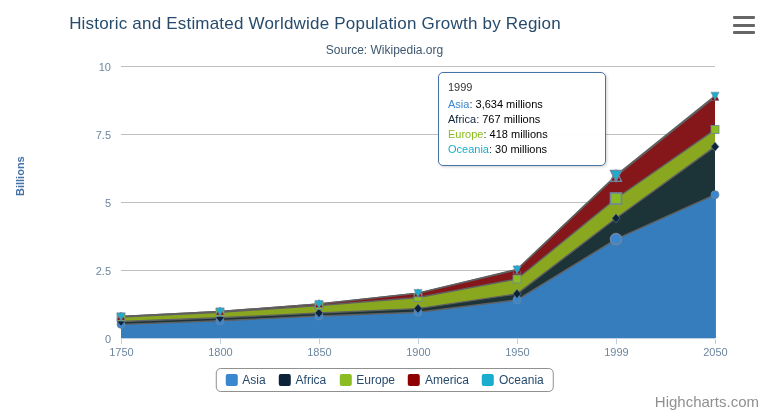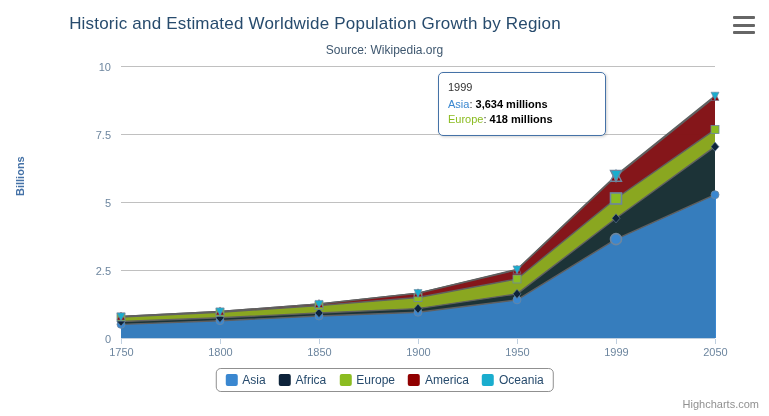--- a/index.html
+++ b/index.html
@@ -49,36 +49,36 @@
     position:absolute;left:438px;top:72px;width:148px;
     background:rgba(255,255,255,.94);
     border:1px solid #4572A7;border-radius:5px;
     padding:7px 9px 8px 9px;
     box-shadow:1px 1px 3px rgba(0,0,0,.18);
     font-size:11px;color:#333;line-height:15px;
   }
   .tooltip .tt-head{color:#333;font-size:11px;margin-bottom:2px;}
   .tooltip .tt-row{white-space:nowrap;font-size:11px;}
   .tooltip .tt-name{font-weight:normal;}
-  .tooltip .tt-val{font-weight:bold;color:#000;}
+  .tooltip .tt-val{font-weight:normal;color:#000;}
 
   
   .legend{
     position:absolute;left:50%;transform:translateX(-50%);top:368px;
     border:1px solid #909090;border-radius:5px;background:#ffffff;
     padding:4px 9px;display:flex;align-items:center;gap:13px;
   }
   .legend-item{display:flex;align-items:center;gap:5px;cursor:pointer;}
   .legend-swatch{width:12px;height:12px;border-radius:2px;display:block;}
   .legend-label{font-size:12px;color:#274b6d;}
 
   
   .credits{
     position:absolute;right:10px;bottom:6px;
-    font-size:11px;color:#909090;cursor:pointer;
+    font-size:15px;color:#909090;cursor:pointer;
   }
 </style>
 </head>
 <body>
 
 <div id="chart-root">
 
   <div class="chart-title">Historic and Estimated Worldwide Population Growth by Region</div>
   <div class="chart-subtitle">Source: Wikipedia.org</div>
 
@@ -161,21 +161,23 @@
       <text x="616.5" y="356" class="xlabel">1999</text>
       <line x1="715.5" x2="715.5" y1="338.5" y2="343.5" class="tick"></line>
       <text x="715.5" y="356" class="xlabel">2050</text>
       <line x1="121" x2="715" y1="338.5" y2="338.5" class="axisline"></line>
     </svg>
 
   <div class="tooltip">
     <div class="tt-head">1999</div>
     <div id="tooltip-rows">
         <div class="tt-row"><span class="tt-name" style="color: rgb(58, 135, 208);">Asia</span><span>: </span><span class="tt-val">3,634 millions</span></div>
+        <div class="tt-row"><span class="tt-name" style="color: rgb(13, 35, 58);">Africa</span><span>: </span><span class="tt-val">767 millions</span></div>
         <div class="tt-row"><span class="tt-name" style="color: rgb(139, 188, 33);">Europe</span><span>: </span><span class="tt-val">418 millions</span></div>
+        <div class="tt-row"><span class="tt-name" style="color: rgb(26, 173, 206);">Oceania</span><span>: </span><span class="tt-val">30 millions</span></div>
       </div>
   </div>
 
   <div class="legend">
     <div id="legend-items" style="display:flex;align-items:center;gap:13px;">
         <div class="legend-item">
           <span class="legend-swatch" style="background: rgb(58, 135, 208);"></span>
           <span class="legend-label">Asia</span>
         </div>
         <div class="legend-item">

